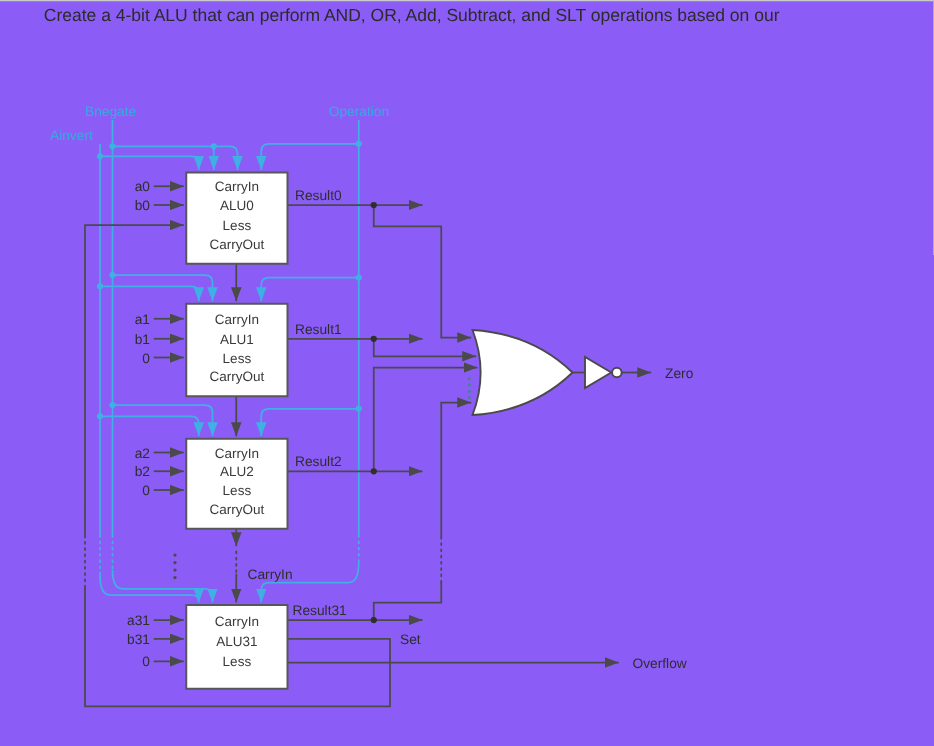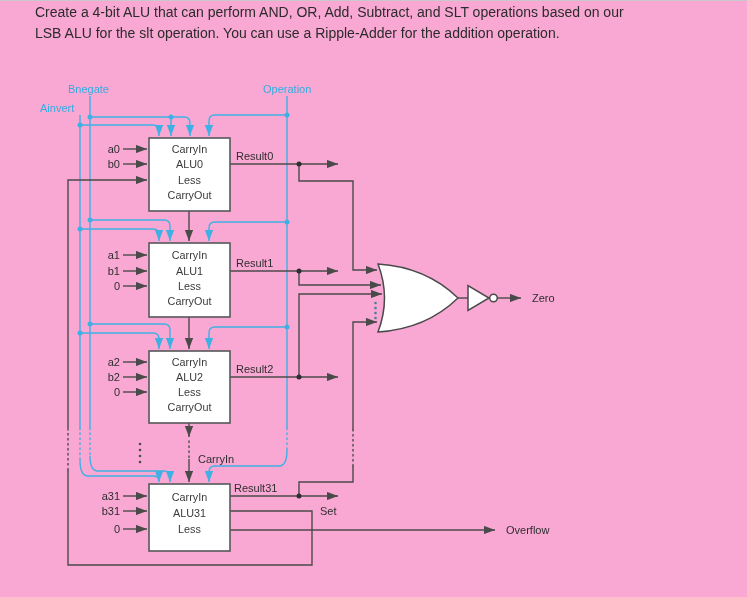--- a/index.html
+++ b/index.html
@@ -1,17 +1,17 @@
 <!DOCTYPE html>
 <html><head>
 <meta charset="utf-8">
 <style>
   html,body{margin:0;padding:0;background:#fff;}
   #screen{
-    position:relative;width:747px;height:597px;background:#f9a8d4;overflow:hidden;
+    position:relative;width:747px;height:597px;background:#8b5cf6;overflow:hidden;
     font-family:"Liberation Sans", sans-serif;
   }
   #topline{position:absolute;left:0;top:0;width:747px;height:1px;background:#c9c9c9;}
   #para{
     position:absolute;left:35px;top:2px;width:705px;
     font-size:14px;line-height:21px;color:#2b2b2b;
   }
   #para div{white-space:nowrap;}
   svg text{font-family:"Liberation Sans", sans-serif;}
   .lbl{font-size:11px;fill:#2e2e2e;}
@@ -25,21 +25,20 @@
   .gate{stroke:#4a4a4a;stroke-width:1.5;fill:#ffffff;}
 </style>
 </head>
 <body>
 
 <div id="screen">
   <div id="topline"></div>
 
   <div id="para">
     <div>Create a 4-bit ALU that can perform AND, OR, Add, Subtract, and SLT operations based on our</div>
-    <div>LSB ALU for the slt operation. You can use a Ripple-Adder for the addition operation.</div>
   </div>
 
   <svg width="747" height="597" viewBox="0 0 747 597">
     <defs>
       <marker id="mb" markerWidth="8" markerHeight="6" refX="8" refY="3" orient="auto">
         <path d="M0,0 L8,3 L0,6 Z" fill="#4a4a4a"></path>
       </marker>
       <marker id="mc" markerWidth="8" markerHeight="6" refX="8" refY="3" orient="auto">
         <path d="M0,0 L8,3 L0,6 Z" fill="#3fb0e4"></path>
       </marker>

